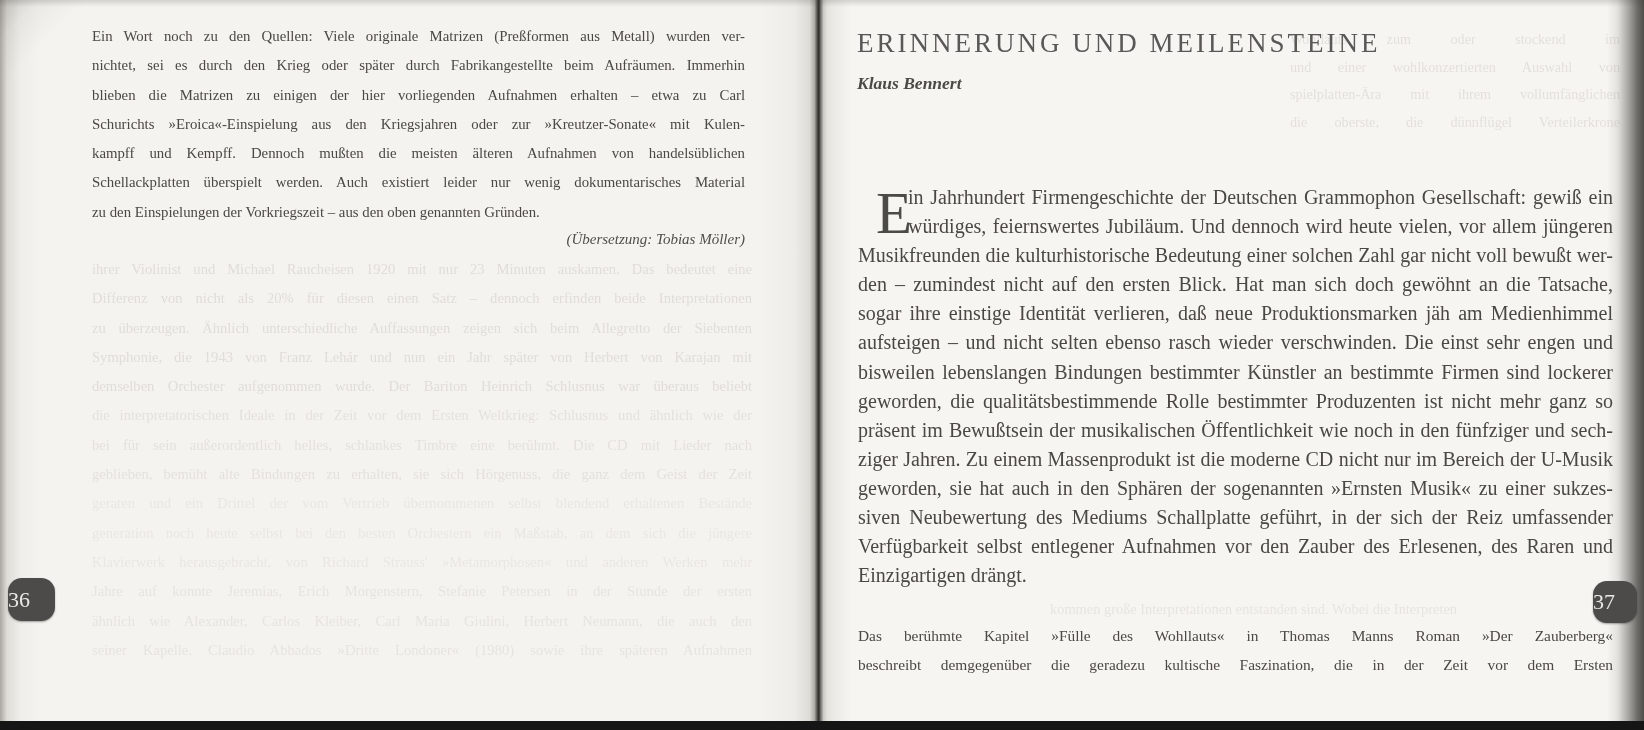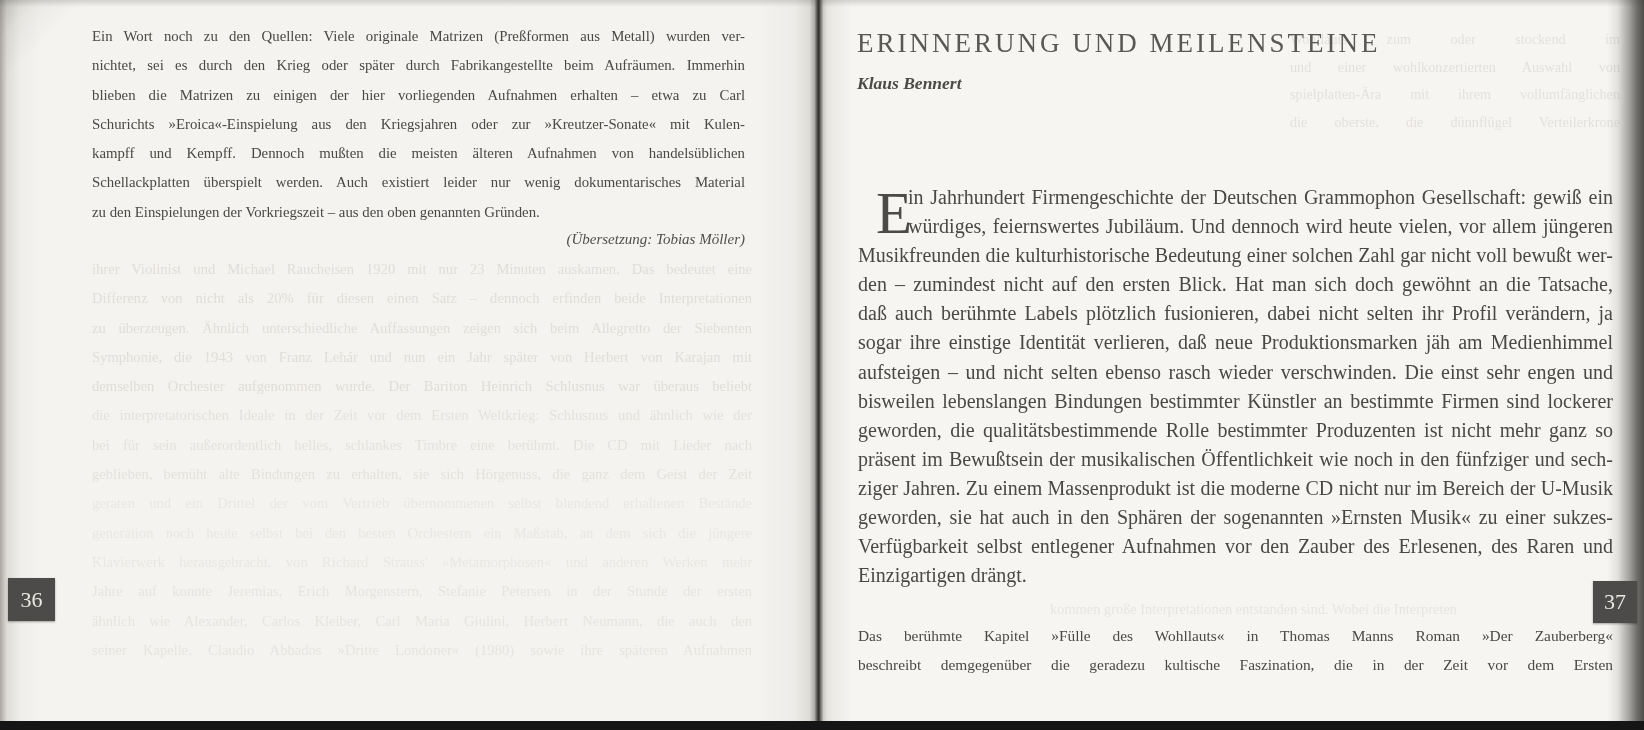--- a/index.html
+++ b/index.html
@@ -69,22 +69,22 @@
   .bleed-left .tline:nth-child(n+6){opacity:.13;}
   .bleed-left .tline:nth-child(n+9){opacity:.085;}
   .bleed-left .tline:nth-child(n+12){opacity:.11;}
   .bleed-right-top{left:1290px;top:26px;width:330px;font-size:14.2px;}
   .bleed-right-top .tline{height:27.5px;line-height:27.5px;opacity:.15;white-space:nowrap;}
   .bleed-mid{position:absolute;left:1050px;top:596px;width:560px;height:27px;line-height:27px;
     font-size:14.4px;color:var(--bleed);opacity:.12;filter:blur(.55px);white-space:nowrap;}
 
   
   .badge{position:absolute;width:47px;height:43px;background:var(--badge-bg);
-    color:var(--badge-text);font-size:22px;line-height:43px;text-align:center;
-    box-shadow:0 1px 2px rgba(0,0,0,.35);}
+    color:var(--badge-text);font-size:22px;line-height:43px;
+    box-shadow:0 1px 2px rgba(0,0,0,.35);border-radius:14px;}
   .badge-36{left:8px;top:578px;}
   .badge-37{left:1593px;top:581px;width:44px;height:42px;line-height:42px;}
 </style>
 </head>
 <body>
 
 <div class="stage">
 
   <div class="page page-left">
     <div class="corner-fold"></div>
@@ -123,28 +123,28 @@
     </div>
 
   <div class="title">ERINNERUNG UND MEILENSTEINE</div>
   <div class="author">Klaus Bennert</div>
   <div class="dropcap">E</div>
   <div class="para para-right1">
       <div class="tline">in Jahrhundert Firmengeschichte der Deutschen Grammophon Gesellschaft: gewiß ein</div>
       <div class="tline">würdiges, feiernswertes Jubiläum. Und dennoch wird heute vielen, vor allem jüngeren</div>
       <div class="tline">Musikfreunden die kulturhistorische Bedeutung einer solchen Zahl gar nicht voll bewußt wer-</div>
       <div class="tline">den – zumindest nicht auf den ersten Blick. Hat man sich doch gewöhnt an die Tatsache,</div>
-      <div class="tline">daß auch berühmte Labels plötzlich fusionieren, dabei nicht selten ihr Profil verändern, ja</div>
       <div class="tline">sogar ihre einstige Identität verlieren, daß neue Produktionsmarken jäh am Medienhimmel</div>
       <div class="tline">aufsteigen – und nicht selten ebenso rasch wieder verschwinden. Die einst sehr engen und</div>
       <div class="tline">bisweilen lebenslangen Bindungen bestimmter Künstler an bestimmte Firmen sind lockerer</div>
       <div class="tline">geworden, die qualitätsbestimmende Rolle bestimmter Produzenten ist nicht mehr ganz so</div>
       <div class="tline">präsent im Bewußtsein der musikalischen Öffentlichkeit wie noch in den fünfziger und sech-</div>
       <div class="tline">ziger Jahren. Zu einem Massenprodukt ist die moderne CD nicht nur im Bereich der U-Musik</div>
       <div class="tline">geworden, sie hat auch in den Sphären der sogenannten »Ernsten Musik« zu einer sukzes-</div>
+      <div class="tline">siven Neubewertung des Mediums Schallplatte geführt, in der sich der Reiz umfassender</div>
       <div class="tline">Verfügbarkeit selbst entlegener Aufnahmen vor den Zauber des Erlesenen, des Raren und</div>
       <div class="tline">Einzigartigen drängt.</div>
     </div>
   <div class="para para-right2">
       <div class="tline">Das berühmte Kapitel »Fülle des Wohllauts« in Thomas Manns Roman »Der Zauberberg«</div>
       <div class="tline">beschreibt demgegenüber die geradezu kultische Faszination, die in der Zeit vor dem Ersten</div>
     </div>
   <div class="para bleed bleed-right-top">
       <div class="tline">Wohllauts zum oder stockend im</div>
       <div class="tline">und einer wohlkonzertierten Auswahl von</div>

